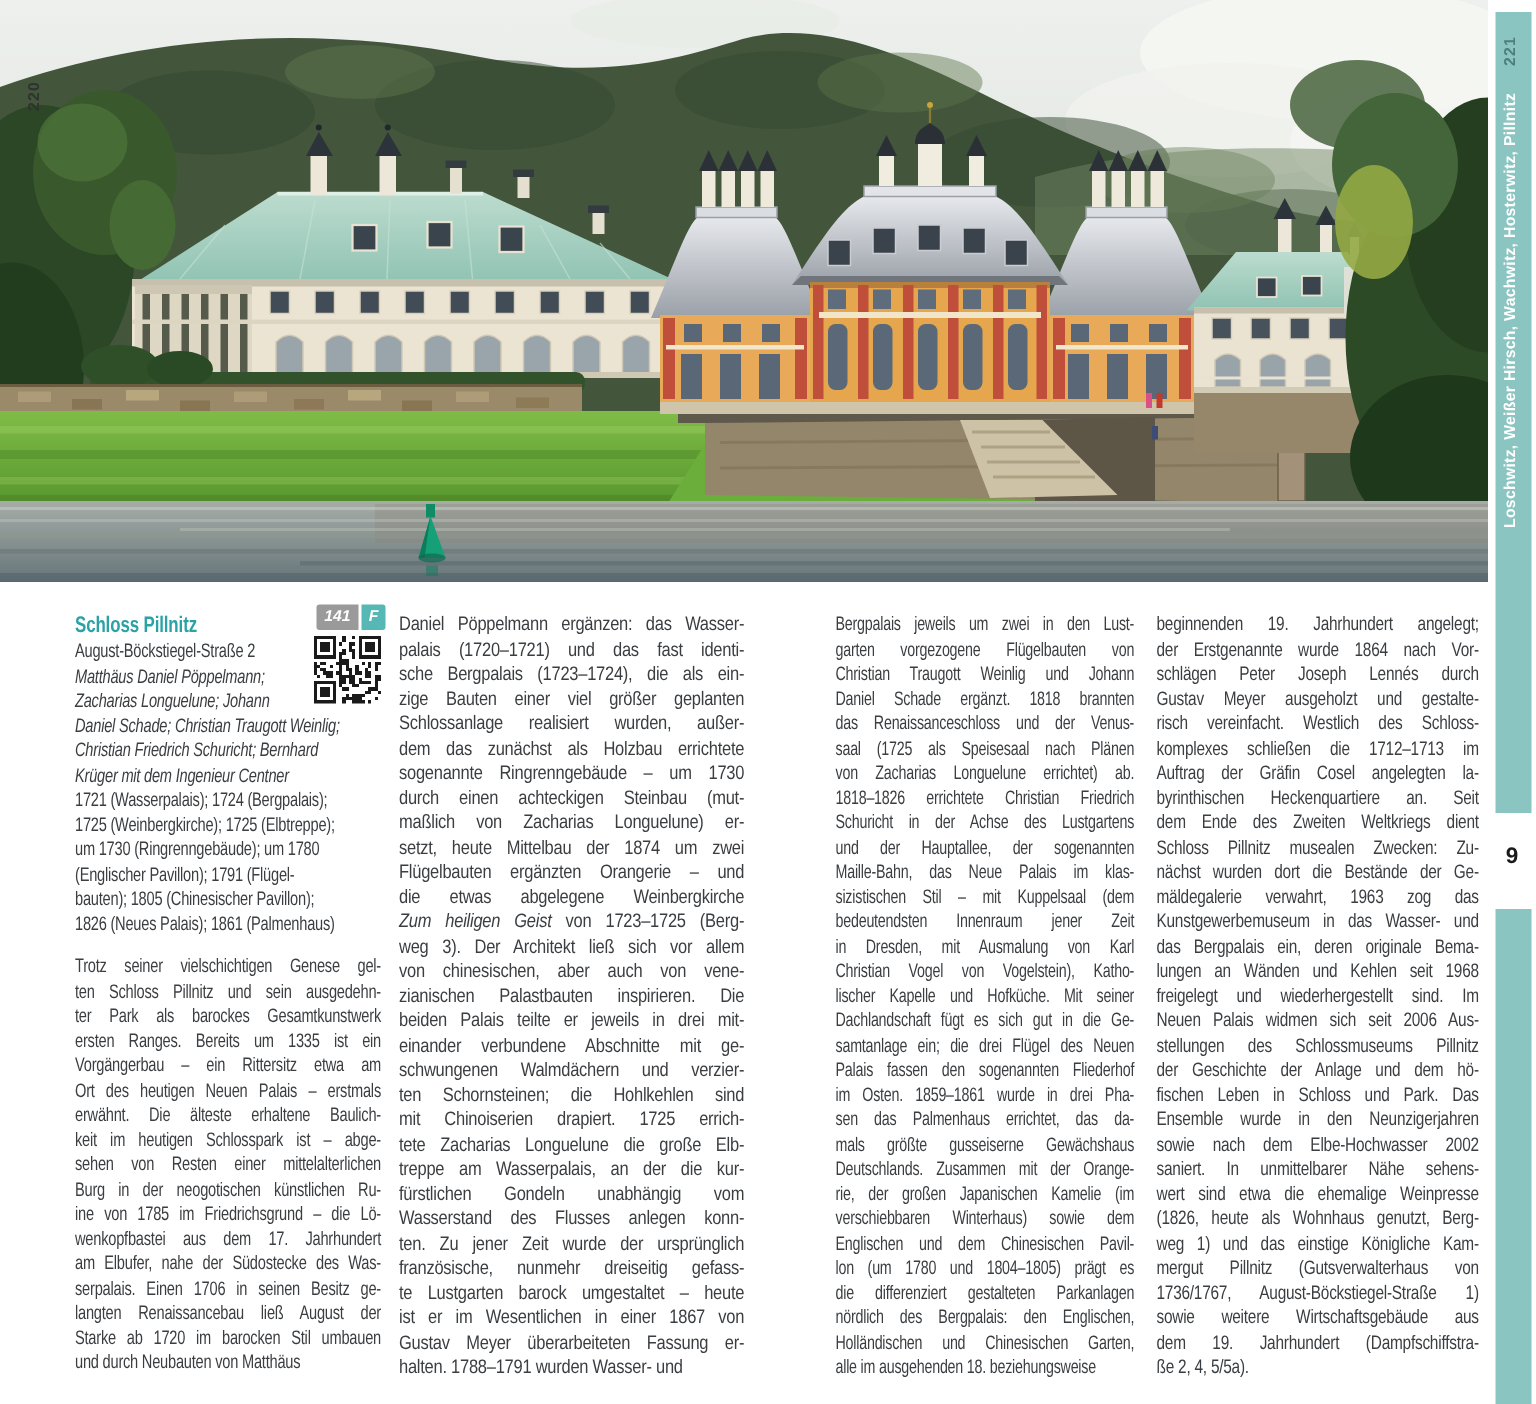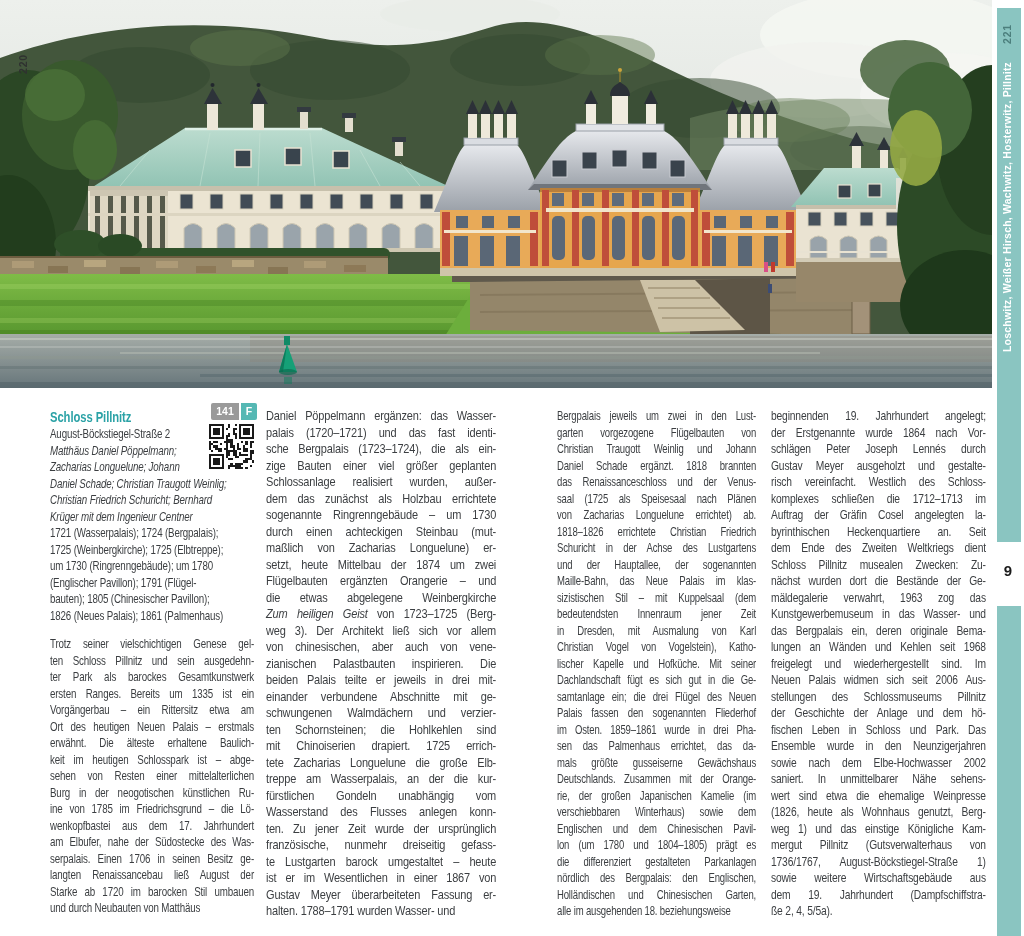--- a/index.html
+++ b/index.html
@@ -34,21 +34,21 @@
   .tl{display:block;height:16.5px;line-height:16.5px;white-space:nowrap;
       text-align:justify;text-align-last:justify;overflow:visible;}
   .tl:last-child{text-align-last:left;}
   .plain{display:block;height:16.5px;line-height:16.5px;white-space:nowrap;text-align:left;}
   .article-title{font-size:15px;font-weight:bold;color:var(--accent);
     line-height:18px;height:18px;margin:0;letter-spacing:-0.1px;}
   .it{font-style:italic;}
   .bodytext{margin-top:12px;}
   
   .map-badge{position:absolute;left:211px;top:403px;display:flex;height:17px;
-    font-size:10.5px;font-weight:bold;color:#fff;}
+    font-size:10.5px;font-weight:bold;color:#fff;font-style:italic;}
   .map-badge .num{background:var(--badge-gray);width:28px;text-align:center;line-height:17px;border-radius:2px 0 0 2px;}
   .map-badge .grid{background:var(--accent-light);width:16px;text-align:center;line-height:17px;margin-left:2px;border-radius:0 2px 2px 0;}
   .qr{position:absolute;left:209px;top:424px;width:45px;height:45px;background:#fff;}
 </style>
 </head>
 <body>
 
 <div class="photo-wrap">
 <svg width="992" height="388" viewBox="0 0 992 388" xmlns="http://www.w3.org/2000/svg">
   <defs>

